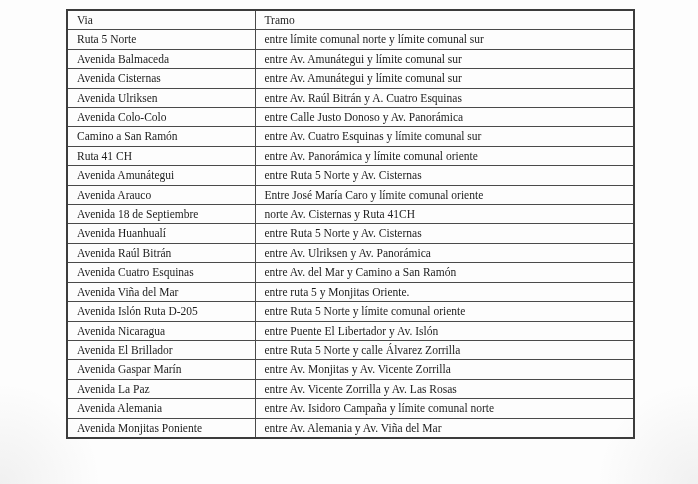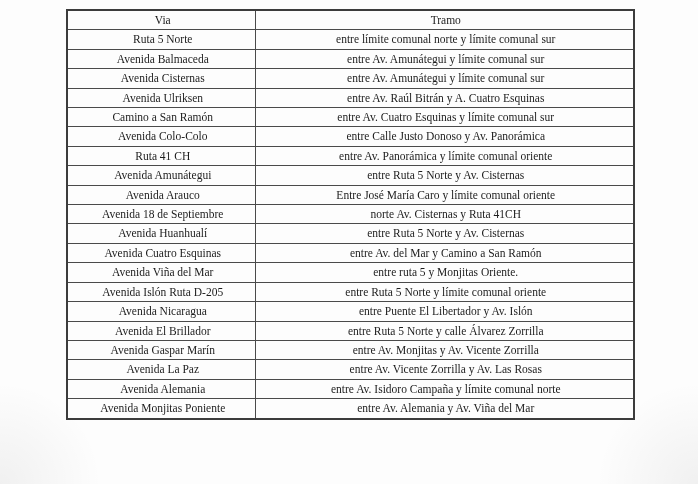--- a/index.html
+++ b/index.html
@@ -29,21 +29,21 @@
     width: 567px;
     border-collapse: collapse;
     table-layout: fixed;
     border: 2px solid #3c3c3c;
   }
   table.via-tramo th,
   table.via-tramo td {
     border: 1px solid #4a4a4a;
     font-size: 11.5px;
     font-weight: normal;
-    text-align: center;
+    text-align: left;
     color: #1c1c1c;
     padding: 0 6px 0 9px;
     height: 18.4px;
     line-height: 18.4px;
     white-space: nowrap;
     overflow: hidden;
   }
   col.col-via { width: 188px; }
   col.col-tramo { width: 379px; }
 </style>
@@ -73,46 +73,50 @@
         </tr>
         <tr>
           <td>Avenida Cisternas</td>
           <td>entre Av. Amunátegui y límite comunal sur</td>
         </tr>
         <tr>
           <td>Avenida Ulriksen</td>
           <td>entre Av. Raúl Bitrán y A. Cuatro Esquinas</td>
         </tr>
         <tr>
+          <td>Avenida Colo-Colo</td>
+          <td>entre Calle Justo Donoso y Av. Panorámica</td>
+        </tr>
+        <tr>
           <td>Camino a San Ramón</td>
           <td>entre Av. Cuatro Esquinas y límite comunal sur</td>
-        </tr>
-        <tr>
-          <td>Avenida Colo-Colo</td>
-          <td>entre Calle Justo Donoso y Av. Panorámica</td>
         </tr>
         <tr>
           <td>Ruta 41 CH</td>
           <td>entre Av. Panorámica y límite comunal oriente</td>
         </tr>
         <tr>
           <td>Avenida Amunátegui</td>
           <td>entre Ruta 5 Norte y Av. Cisternas</td>
         </tr>
         <tr>
           <td>Avenida Arauco</td>
           <td>Entre José María Caro y límite comunal oriente</td>
         </tr>
         <tr>
           <td>Avenida 18 de Septiembre</td>
           <td>norte Av. Cisternas y Ruta 41CH</td>
         </tr>
         <tr>
           <td>Avenida Huanhualí</td>
           <td>entre Ruta 5 Norte y Av. Cisternas</td>
+        </tr>
+        <tr>
+          <td>Avenida Raúl Bitrán</td>
+          <td>entre Av. Ulriksen y Av. Panorámica</td>
         </tr>
         <tr>
           <td>Avenida Cuatro Esquinas</td>
           <td>entre Av. del Mar y Camino a San Ramón</td>
         </tr>
         <tr>
           <td>Avenida Viña del Mar</td>
           <td>entre ruta 5 y Monjitas Oriente.</td>
         </tr>
         <tr>

